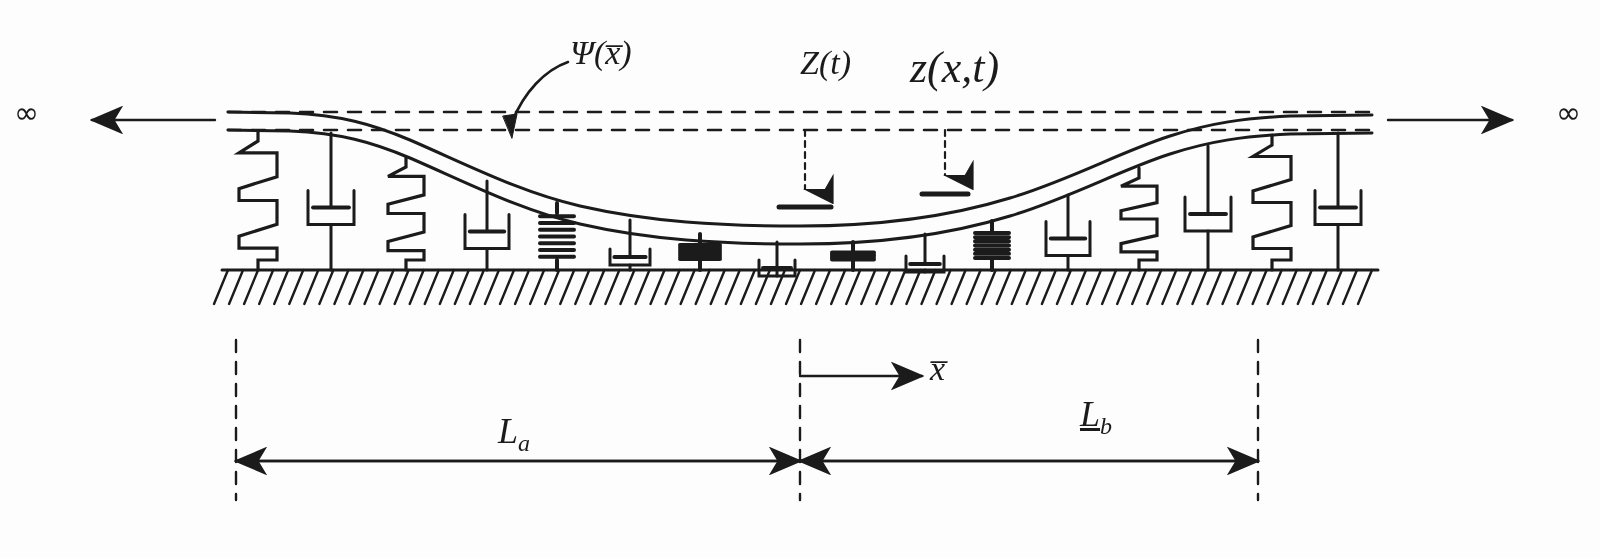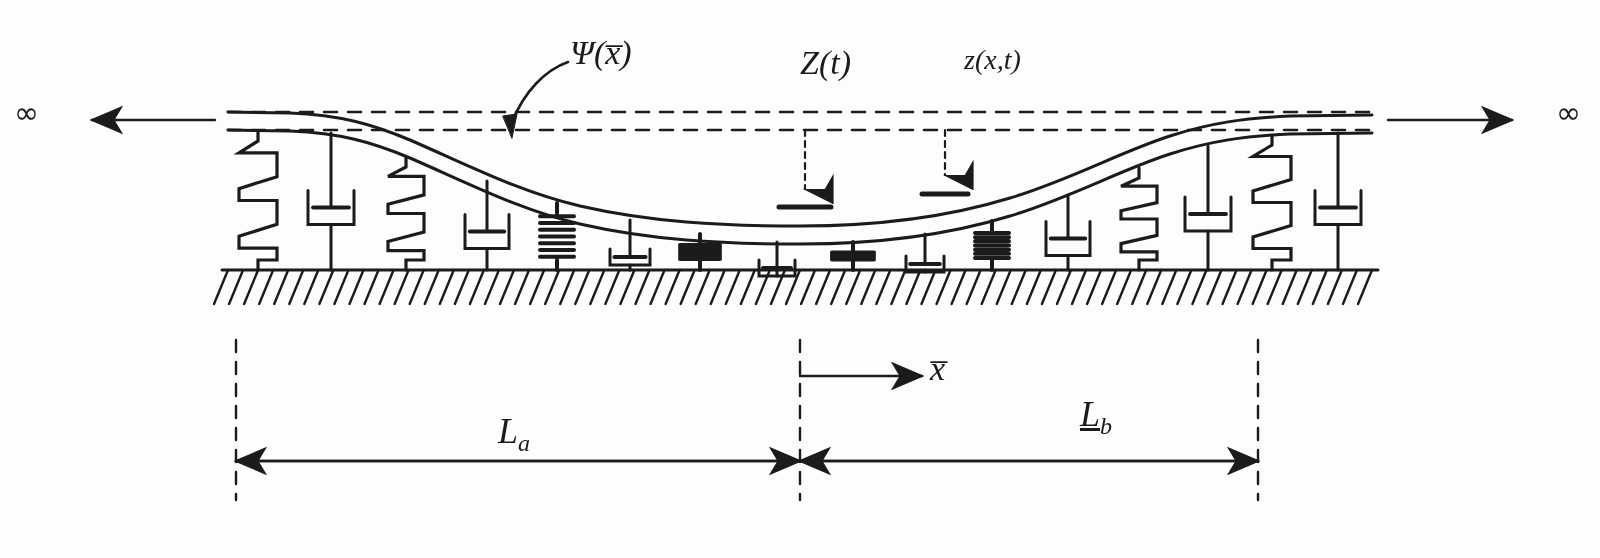--- a/index.html
+++ b/index.html
@@ -196,21 +196,21 @@
         <line x1="800" y1="461" x2="1258" y2="461" stroke-width="2.4" marker-end="url(#ah)"></line>
         <line x1="800" y1="376" x2="922" y2="376" stroke-width="2.4" marker-end="url(#ah)"></line>
       </g>
   </svg>
 
   <div class="lbl inf" style="left:14px;top:98px;font-size:30px;">∞</div>
   <div class="lbl inf" style="left:1556px;top:98px;font-size:30px;">∞</div>
 
   <div class="lbl" style="left:570px;top:36px;font-size:34px;">Ψ(x̅)</div>
   <div class="lbl" style="left:764px;top:46px;font-size:34px;margin-left:36px;">Z(t)</div>
-  <div class="lbl" style="left:964px;top:46px;font-size:28px;">z(x,t)</div>
+  <div class="lbl" style="left:910px;top:46px;font-size:44px;">z(x,t)</div>
   <div class="lbl" style="left:930px;top:352px;font-size:34px;">x̅</div>
 
   <div class="lbl" style="left:498px;top:413px;font-size:36px;">
     <span>L</span><span style="font-size:24px;vertical-align:-8px;">a</span>
   </div>
   <div class="lbl" style="left:1080px;top:396px;font-size:36px;text-decoration:underline;">
     <span>L</span><span style="font-size:24px;vertical-align:-8px;">b</span>
   </div>
 
 </div>

